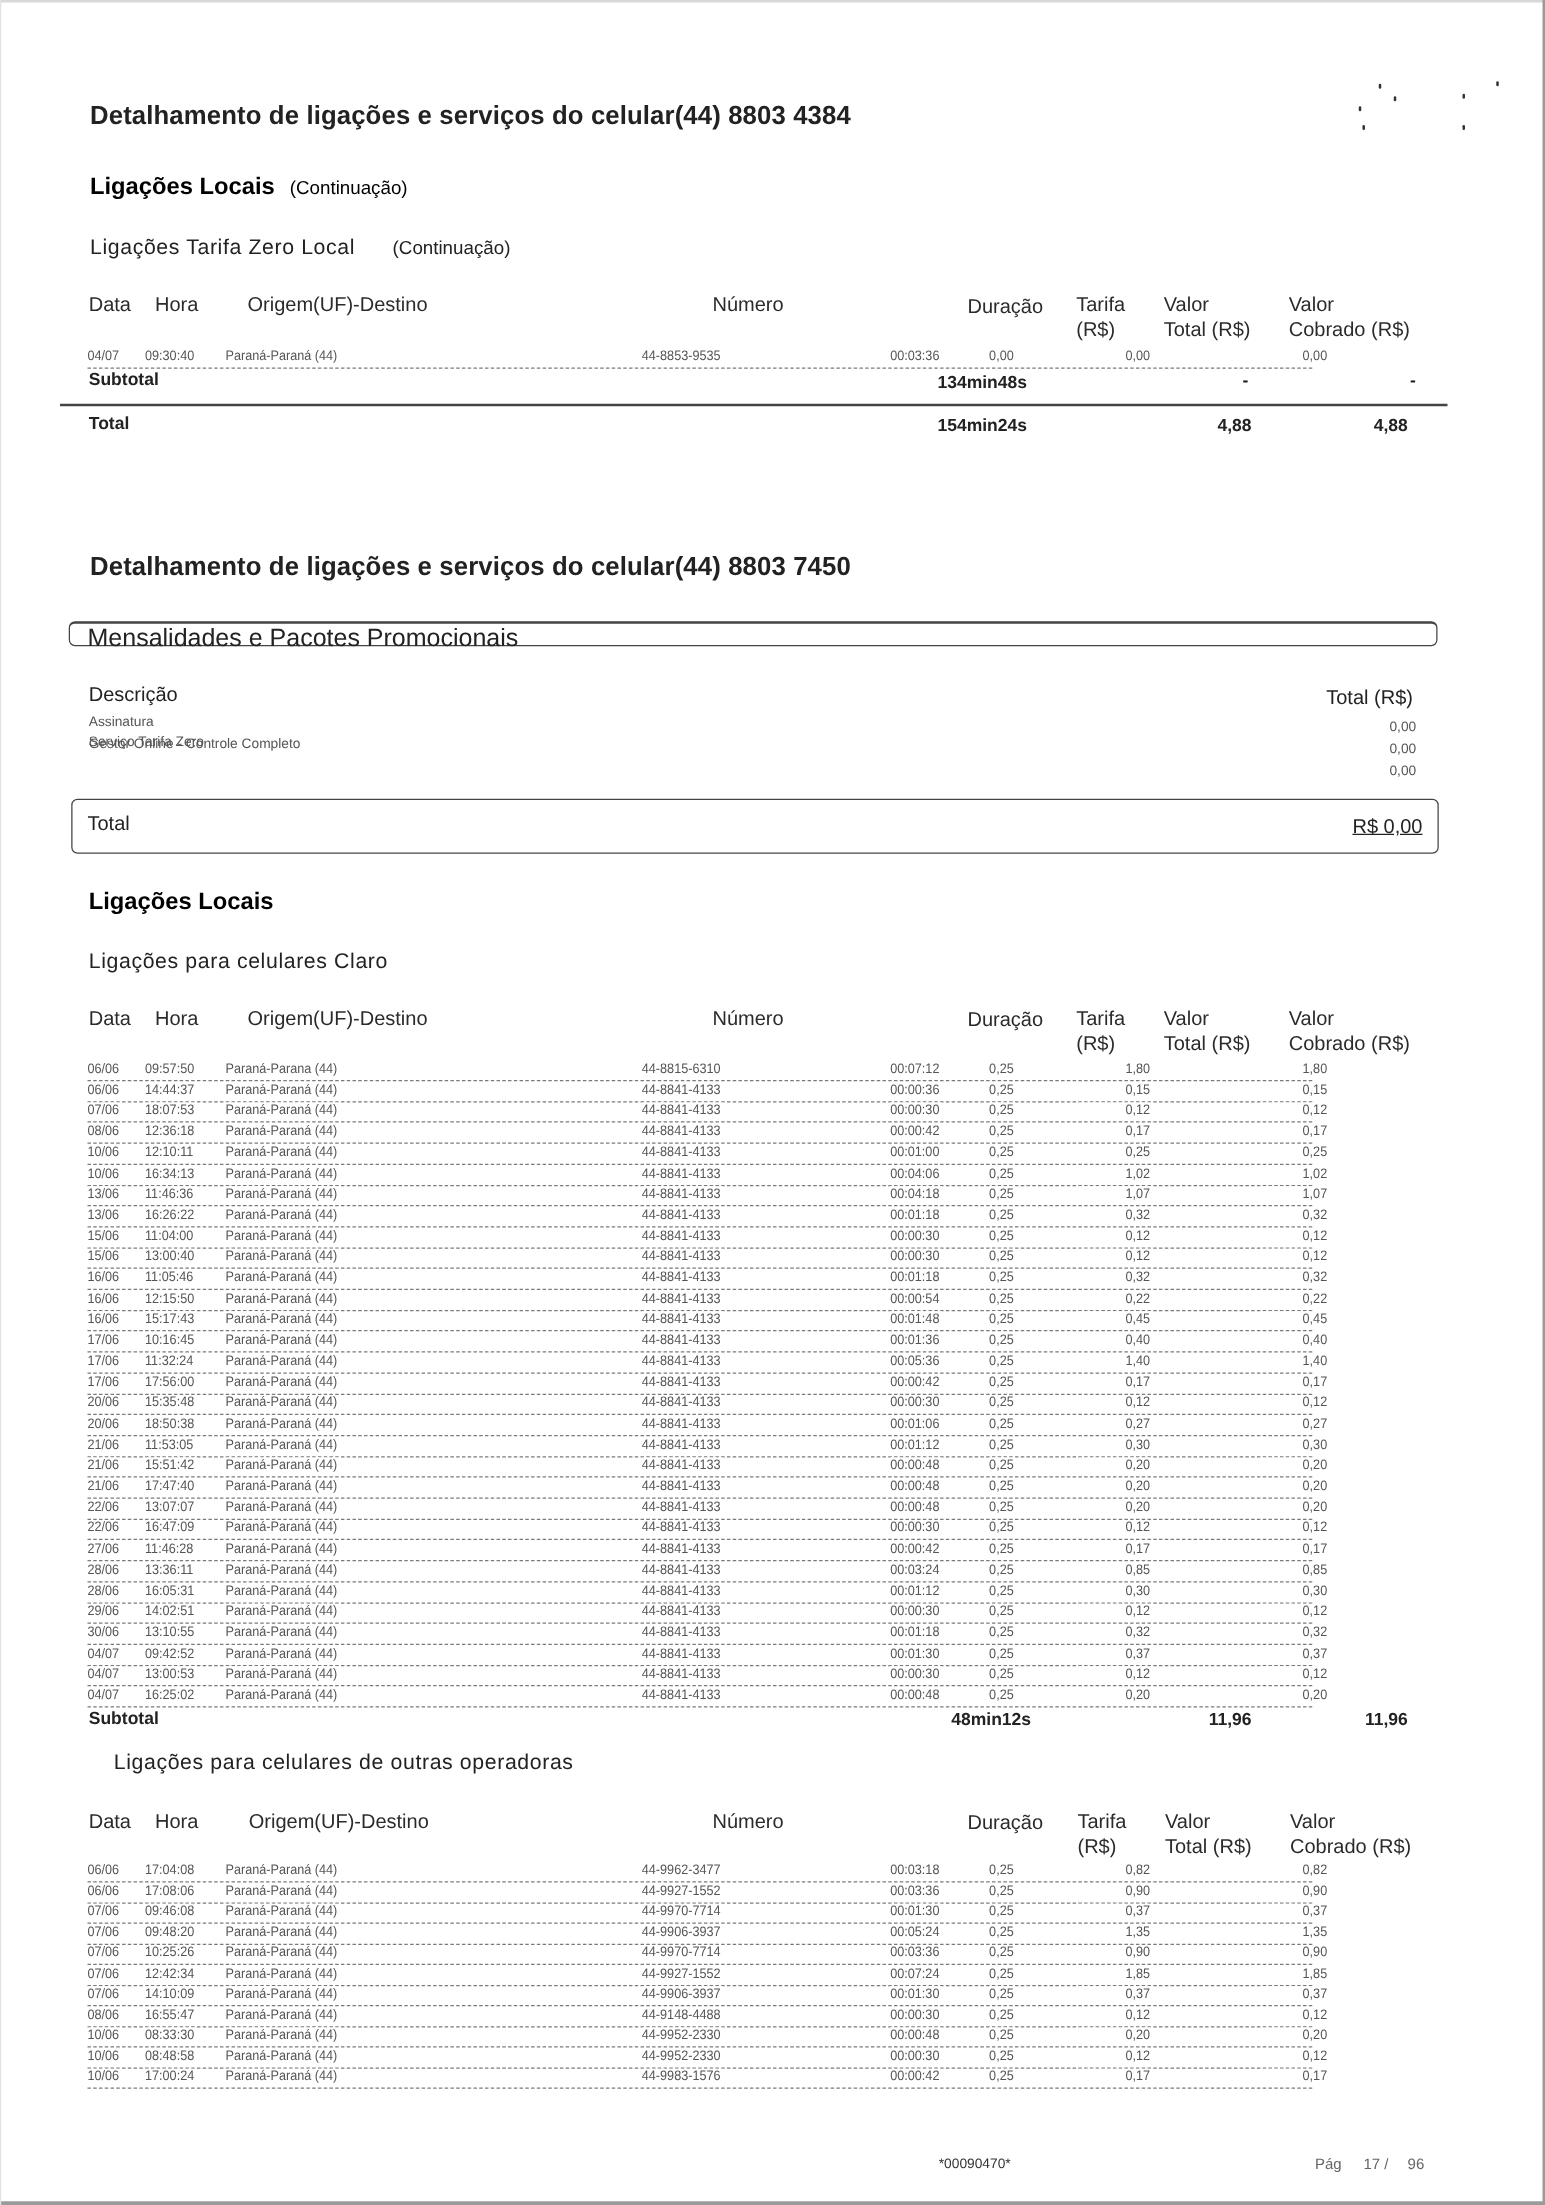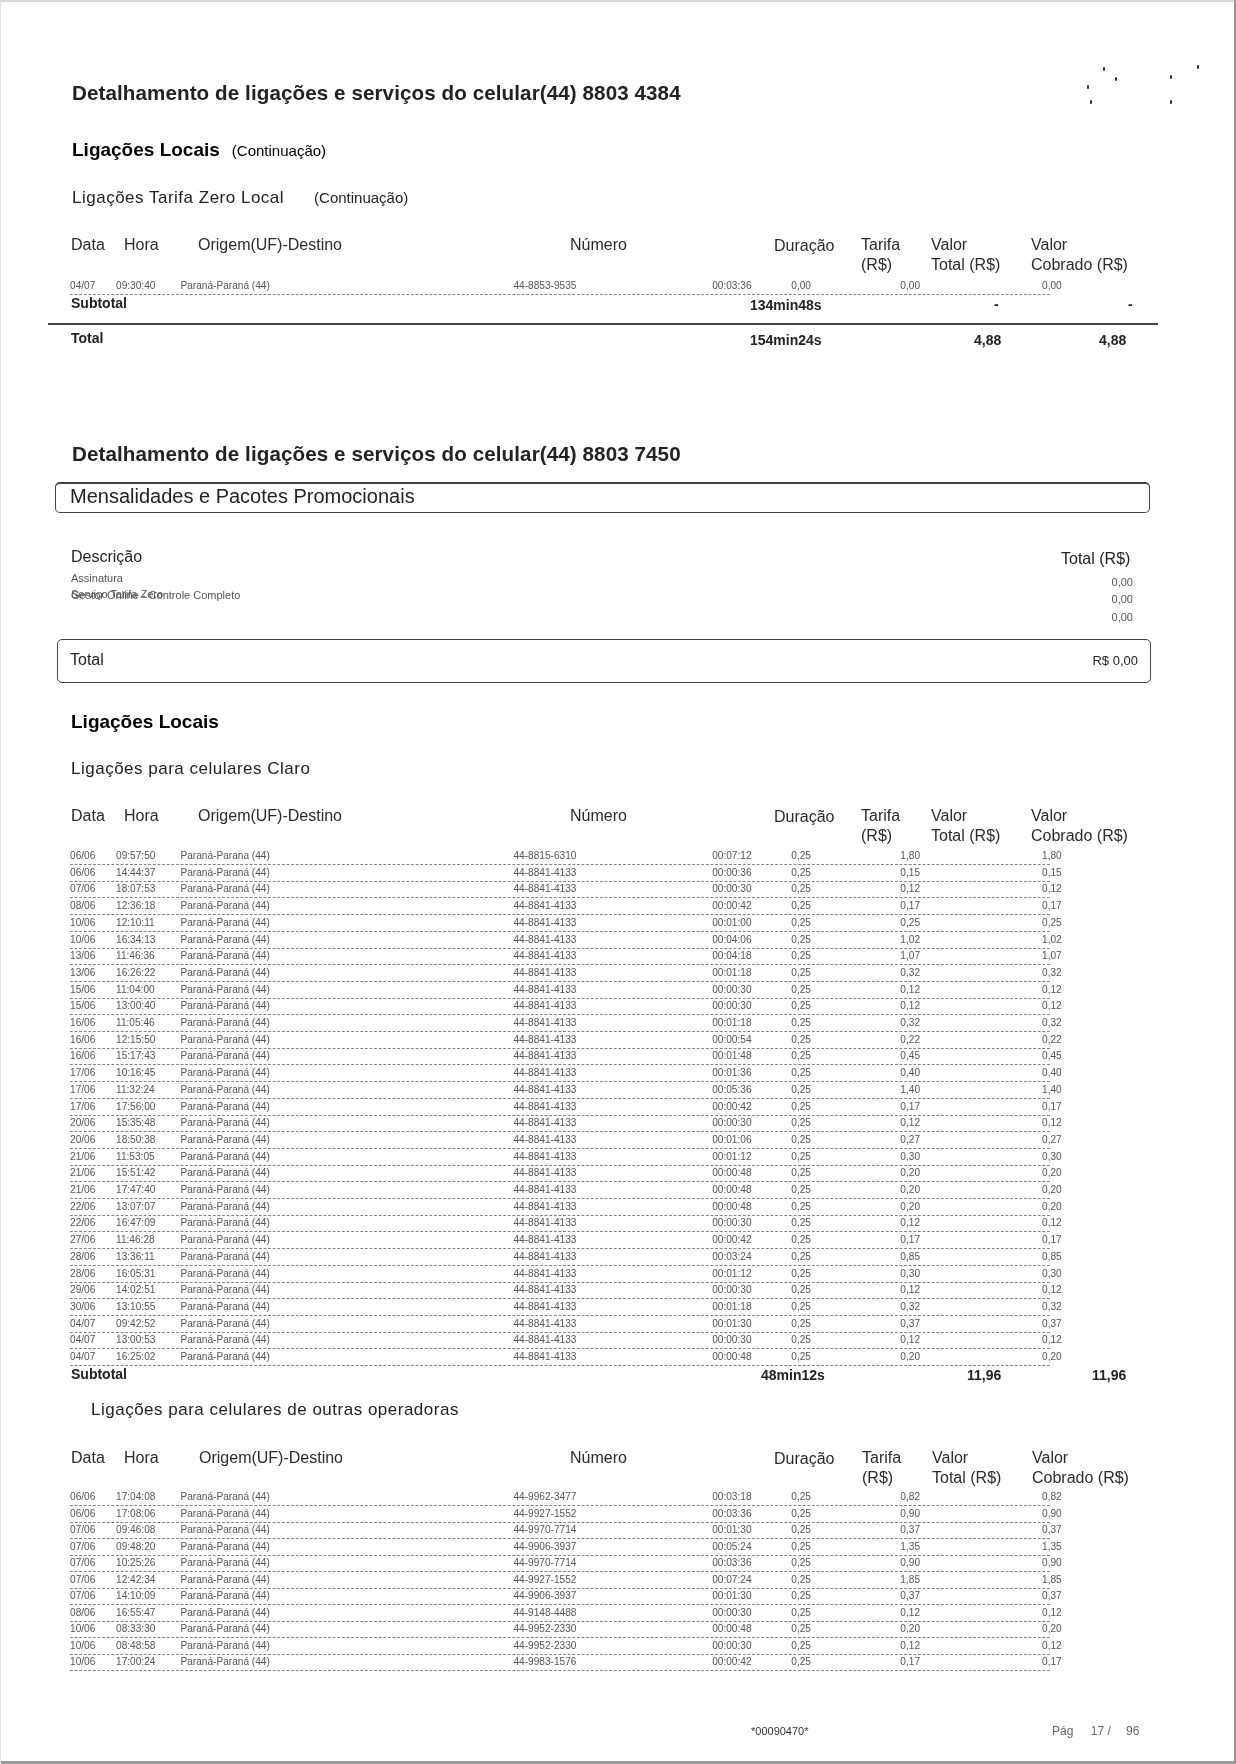--- a/index.html
+++ b/index.html
@@ -114,21 +114,21 @@
 
 <div>
   <div class="sub" style="left:71px;top:330px;">Total</div>
   <div class="sub" style="left:750px;top:332px;">154min24s</div>
   <div class="sub" style="left:974px;top:332px;">4,88</div>
   <div class="sub" style="left:1099px;top:332px;">4,88</div>
 </div>
 
 <div class="abs h1" style="left:72px;top:442px;">Detalhamento de ligações e serviços do celular(44) 8803 7450</div>
 
-<div class="box" style="left:55px;top:482px;width:1095px;height:31px;border-top-width:2px;">
+<div class="box" style="left:55px;top:497px;width:1095px;height:20px;border-top-width:2px;">
   <div class="box-title" style="left:14px;top:1px;">Mensalidades e Pacotes Promocionais</div>
 </div>
 
 <div class="desc-head" style="left:71px;top:548px;">Descrição</div>
 <div class="desc-head" style="left:1061px;top:550px;">Total (R$)</div>
 
 <div>
   <div class="desc-item" style="left:71px;top:572px;">Assinatura</div>
   <div class="desc-val" style="left:1073px;top:576px;">0,00</div>
 </div>
@@ -136,21 +136,21 @@
   <div class="desc-item" style="left:71px;top:589px;">Gestor Online - Controle Completo</div>
   <div class="desc-val" style="left:1073px;top:593px;">0,00</div>
 </div>
 <div>
   <div class="desc-item" style="left:71px;top:588px;">Serviço Tarifa Zero</div>
   <div class="desc-val" style="left:1073px;top:611px;">0,00</div>
 </div>
 
 <div class="box" style="left:57px;top:639px;width:1094px;height:44px;">
   <div style="position:absolute;left:12px;top:11px;font-size:16px;color:#222;">Total</div>
-  <div style="position:absolute;right:12px;top:13px;font-size:13px;color:#222;">R$ 0,00</div>
+  <div style="position:absolute;right:12px;top:13px;font-size:16px;color:#222;text-decoration:underline;">R$ 0,00</div>
 </div>
 
 <div class="abs h2" style="left:71px;top:711px;">Ligações Locais</div>
 <div class="abs h3" style="left:71px;top:759px;">Ligações para celulares Claro</div>
 
 <div>
   <div class="col-head" style="left:71px;top:806px;">Data</div>
   <div class="col-head" style="left:124px;top:806px;">Hora</div>
   <div class="col-head" style="left:198px;top:806px;">Origem(UF)-Destino</div>
   <div class="col-head" style="left:570px;top:806px;">Número</div>

